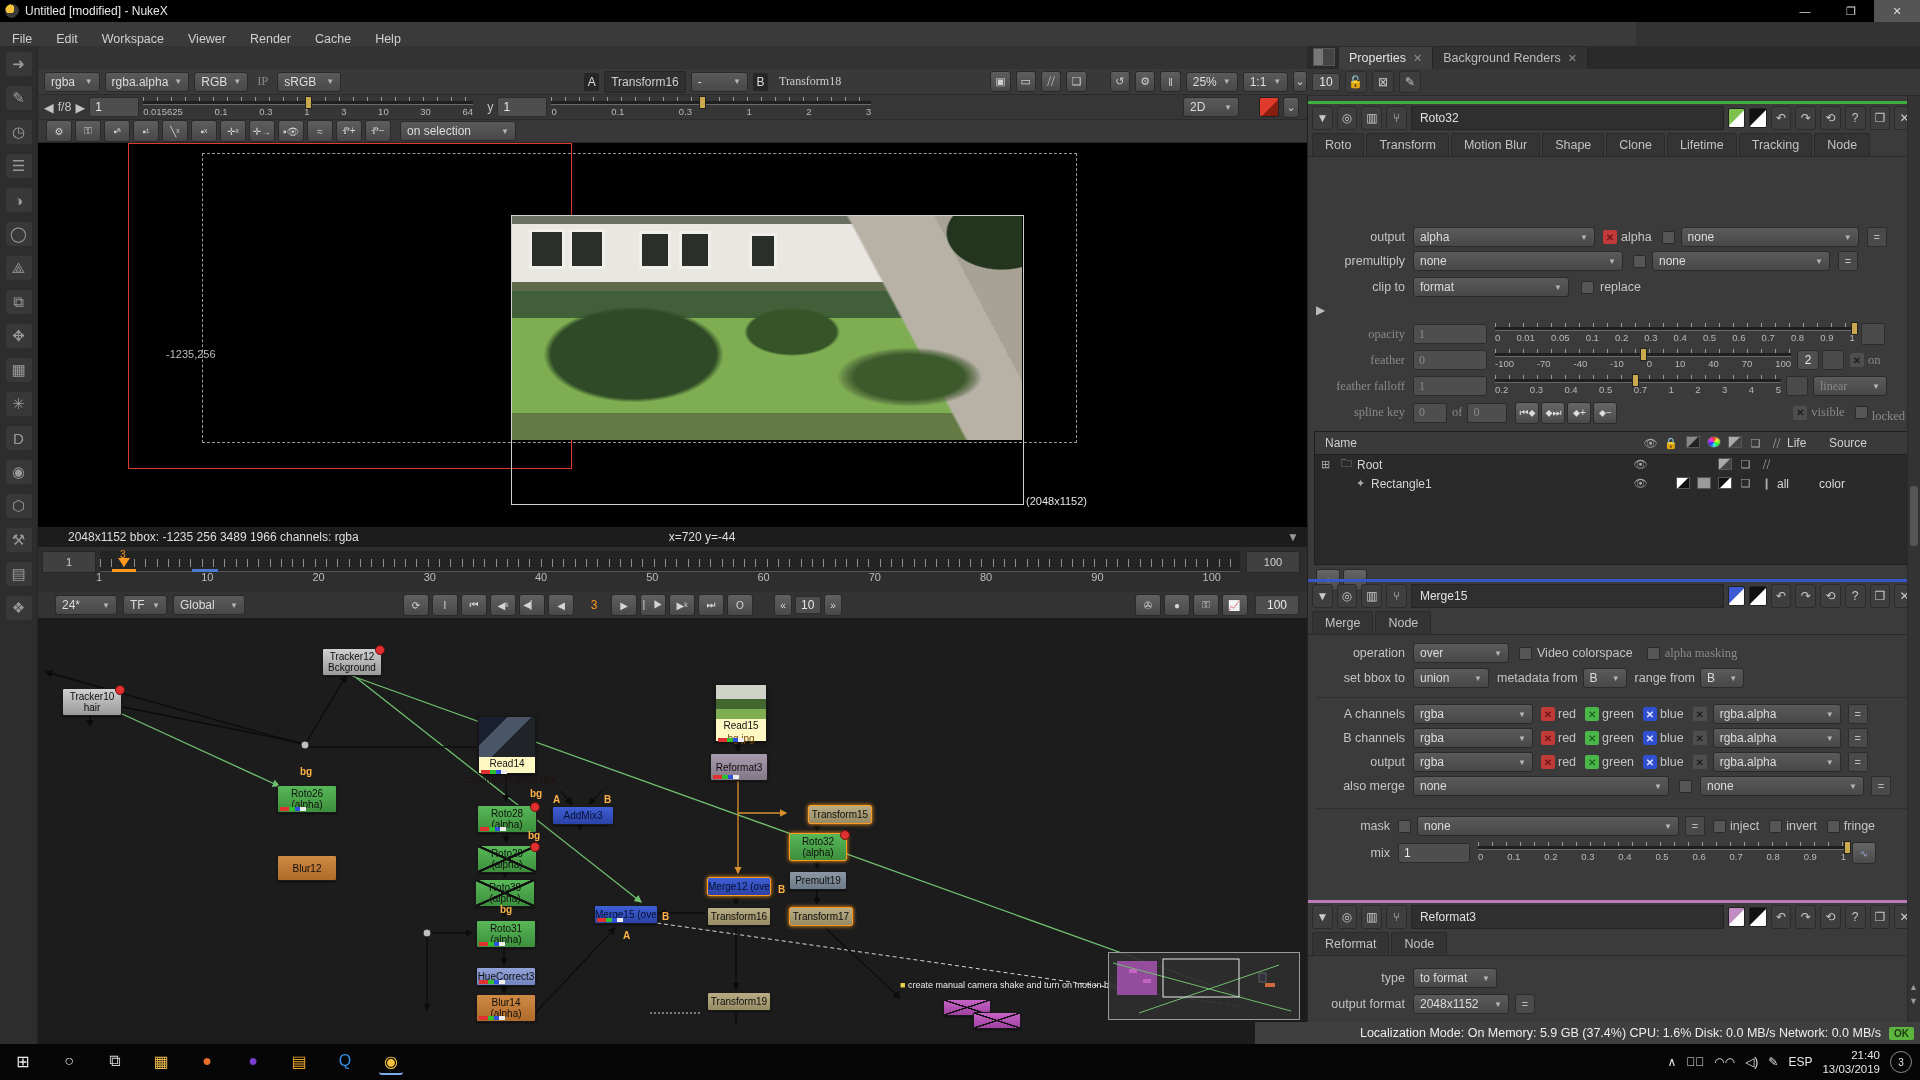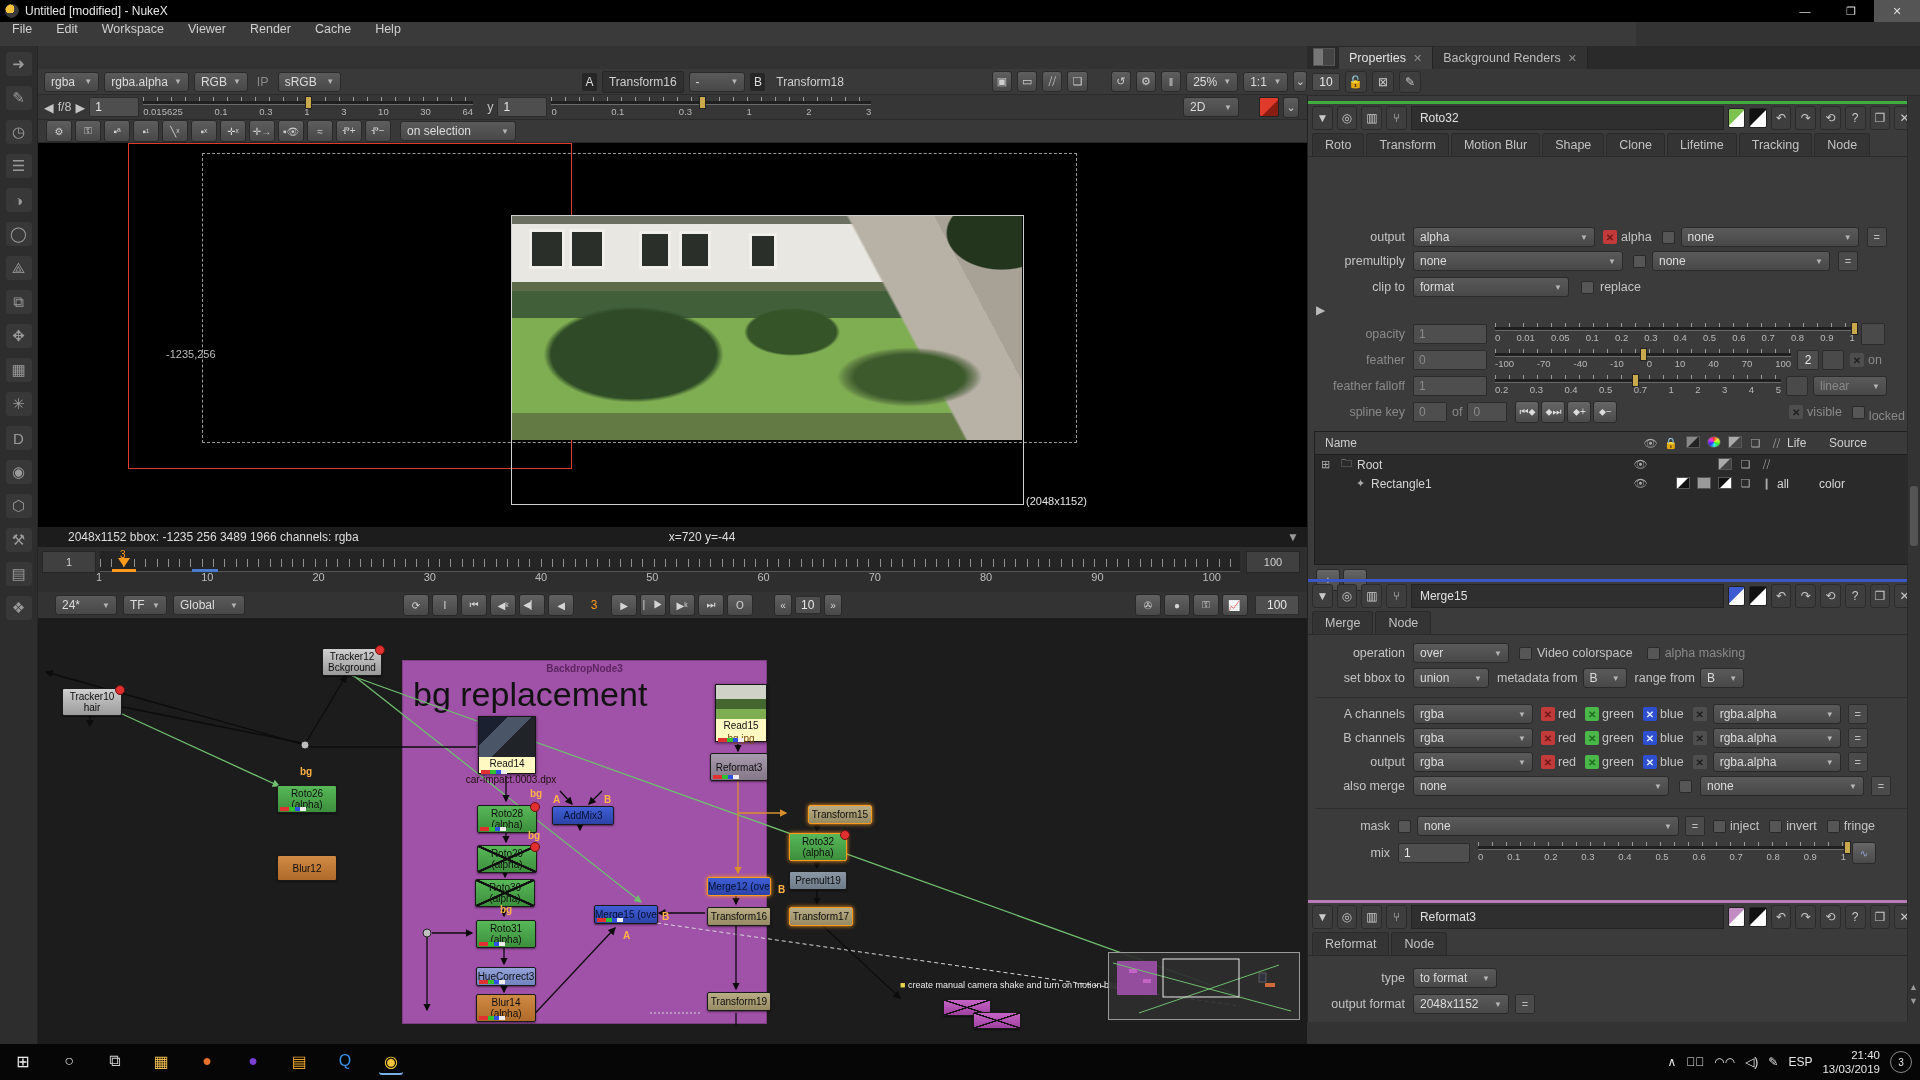--- a/index.html
+++ b/index.html
@@ -5,21 +5,21 @@
   html,body{margin:0;padding:0;background:#222;}
   .stage{position:relative;width:1920px;height:1080px;overflow:hidden;background:#333;
          font-family:"Liberation Sans",sans-serif;font-size:12px;color:#c8c8c8;-webkit-font-smoothing:antialiased;}
   .abs{position:absolute;}
   
   .titlebar{left:0;top:0;width:1920px;height:22px;background:#000;color:#e8e8e8;display:flex;align-items:center;font-size:12px;}
   .appicon{width:14px;height:14px;margin:0 6px 0 5px;border-radius:50%;background:radial-gradient(circle at 35% 35%,#f5c33b 0 35%,#3a3a3a 36% 70%,#111 71%);}
   .winbtns{position:absolute;right:0;top:0;height:22px;display:flex;}
   .winbtn{width:46px;height:22px;display:flex;align-items:center;justify-content:center;color:#ddd;font-size:11px;}
   .winbtn.close{background:#555;}
-  .menubar{left:0;top:22px;width:1636px;height:24px;background:#3a3a3a;display:flex;align-items:flex-start;border-bottom:1px solid #2a2a2a;}
+  .menubar{left:0;top:22px;width:1636px;height:24px;background:#3a3a3a;display:flex;align-items:flex-end;border-bottom:1px solid #2a2a2a;}
   .menuitem{padding:0 12px;color:#cfcfcf;font-size:12.5px;}
   
   .lefttools{left:0;top:46px;width:38px;height:998px;background:#2d2d2d;border-right:1px solid #242424;display:flex;flex-direction:column;align-items:center;padding-top:6px;gap:10px;box-sizing:border-box;}
   .ltool{width:26px;height:24px;display:flex;align-items:center;justify-content:center;color:#9a9a9a;font-size:15px;background:#383838;border-radius:3px;}
   
   .tabstrip{background:#2a2a2a;display:flex;align-items:flex-end;}
   .panetab{height:22px;display:flex;align-items:center;gap:7px;padding:0 10px;background:#323232;color:#bdbdbd;font-size:12.5px;border-right:1px solid #242424;}
   .panetab.active{background:#3f3f3f;color:#e2e2e2;}
   .closex{color:#8f8f8f;font-size:11px;}
   .closex::after{content:"✕";}
@@ -29,21 +29,21 @@
   .inp{background:#4e4e4e;border:1px solid #2c2c2c;border-radius:2px;color:#e8e8e8;font-size:12px;display:flex;align-items:center;padding:0 5px;height:20px;box-sizing:border-box;}
   .eq{width:18px;height:18px;background:#4a4a4a;border:1px solid #2c2c2c;border-radius:2px;color:#bbb;display:flex;align-items:center;justify-content:center;font-size:11px;}
   .cb{width:13px;height:13px;background:#565656;border:1px solid #2a2a2a;border-radius:2px;box-sizing:border-box;}
   .xr,.xg,.xb,.xk{width:14px;height:14px;border-radius:2px;display:flex;align-items:center;justify-content:center;font-size:10px;font-weight:bold;}
   .xr{background:#c23a3a;color:#6e1515;}
   .xg{background:#49b849;color:#1d6a1d;}
   .xb{background:#2e4fd0;color:#dfe6ff;}
   .xk{background:#4e4e4e;color:#1e1e1e;}
   .xr::after,.xg::after,.xb::after,.xk::after{content:"✕";}
   .lbl{color:#c4c4c4;font-size:12.5px;white-space:nowrap;}
-  .dim{color:#8a8a8a;}
+  .dim{color:#8a8a8a;font-family:Liberation Serif, serif;}
   .slider{position:relative;}
   .slider .track{position:absolute;left:0;right:0;top:4px;height:3px;background:#1f1f1f;border-bottom:1px solid #6a6a6a;}
   .slider .tickline{position:absolute;left:0;right:0;top:0;height:8px;background:repeating-linear-gradient(90deg,#9a9a9a 0 1px,transparent 1px 14px);}
   .slider .ticks{position:absolute;left:0;right:0;top:9px;display:flex;justify-content:space-between;font-size:9.5px;color:#b9b9b9;}
   .slider .handle{position:absolute;top:-1px;width:5px;height:11px;background:#caa94d;border:1px solid #222;}
   .keybtn{width:22px;height:20px;background:linear-gradient(#666,#4a4a4a);border:1px solid #2a2a2a;border-radius:3px;color:#ddd;font-size:10px;display:flex;align-items:center;justify-content:center;}
   .hdrbtn{width:22px;height:22px;background:#3e3e3e;border:1px solid #2b2b2b;border-radius:3px;color:#c9c9c9;display:flex;align-items:center;justify-content:center;font-size:12px;}
   .swatch{width:20px;height:20px;border:1px solid #222;border-radius:2px;box-sizing:border-box;}
   .half-g{background:linear-gradient(135deg,#7dc24f 0 48%,#fff 52%);}
   .half-b{background:linear-gradient(135deg,#3d5bd0 0 48%,#fff 52%);}
@@ -406,24 +406,20 @@
         <span class="closex"></span>
       </span>
     <span class="panetab">
         <span>Dope Sheet</span>
         <span class="closex"></span>
       </span>
   </div>
 
   <div class="abs graphpane">
 
-    <div class="backdrop">
-      <div class="bdtitle">BackdropNode3</div>
-      <div class="bdlabel">bg replacement</div>
-    </div>
 
     <svg style="position:absolute;left:0;top:0" width="1269" height="426" viewBox="38 618 1269 426">
       <defs>
         <marker id="ab" markerWidth="7" markerHeight="7" refX="5" refY="3" orient="auto">
             <path d="M0,0L6,3L0,6z" fill="#0c0c0c"></path>
           </marker>
         <marker id="ag" markerWidth="7" markerHeight="7" refX="5" refY="3" orient="auto">
             <path d="M0,0L6,3L0,6z" fill="#6fbf6f"></path>
           </marker>
         <marker id="ao" markerWidth="7" markerHeight="7" refX="5" refY="3" orient="auto">
@@ -1034,20 +1030,24 @@
         <span class="closex"></span>
       </span>
   </div>
   <div class="abs ptoolbar">
     <span class="inp" style="width:28px;height:18px;justify-content:center">10</span>
     <span class="hdrbtn" style="width:20px;height:20px">🔓</span>
     <span class="hdrbtn" style="width:20px;height:20px">⊠</span>
     <span class="hdrbtn" style="width:20px;height:20px">✎</span>
   </div>
 
+  <div class="abs statusbar">
+    <span>Localization Mode: On Memory: 5.9 GB (37.4%) CPU: 1.6% Disk: 0.0 MB/s Network: 0.0 MB/s</span>
+    <span class="okbadge">OK</span>
+  </div>
 
   <div class="abs taskbar">
     <span id="tkicons" style="display:flex">
         <span class="tkicon" style="color: rgb(232, 232, 232);">⊞</span>
         <span class="tkicon" style="color: rgb(207, 207, 207);">○</span>
         <span class="tkicon" style="color: rgb(207, 207, 207);">⧉</span>
         <span class="tkicon" style="color: rgb(232, 182, 76);">▦</span>
         <span class="tkicon" style="color: rgb(232, 112, 42);">●</span>
         <span class="tkicon" style="color: rgb(122, 63, 208);">●</span>
         <span class="tkicon" style="color: rgb(232, 161, 42);">▤</span>

